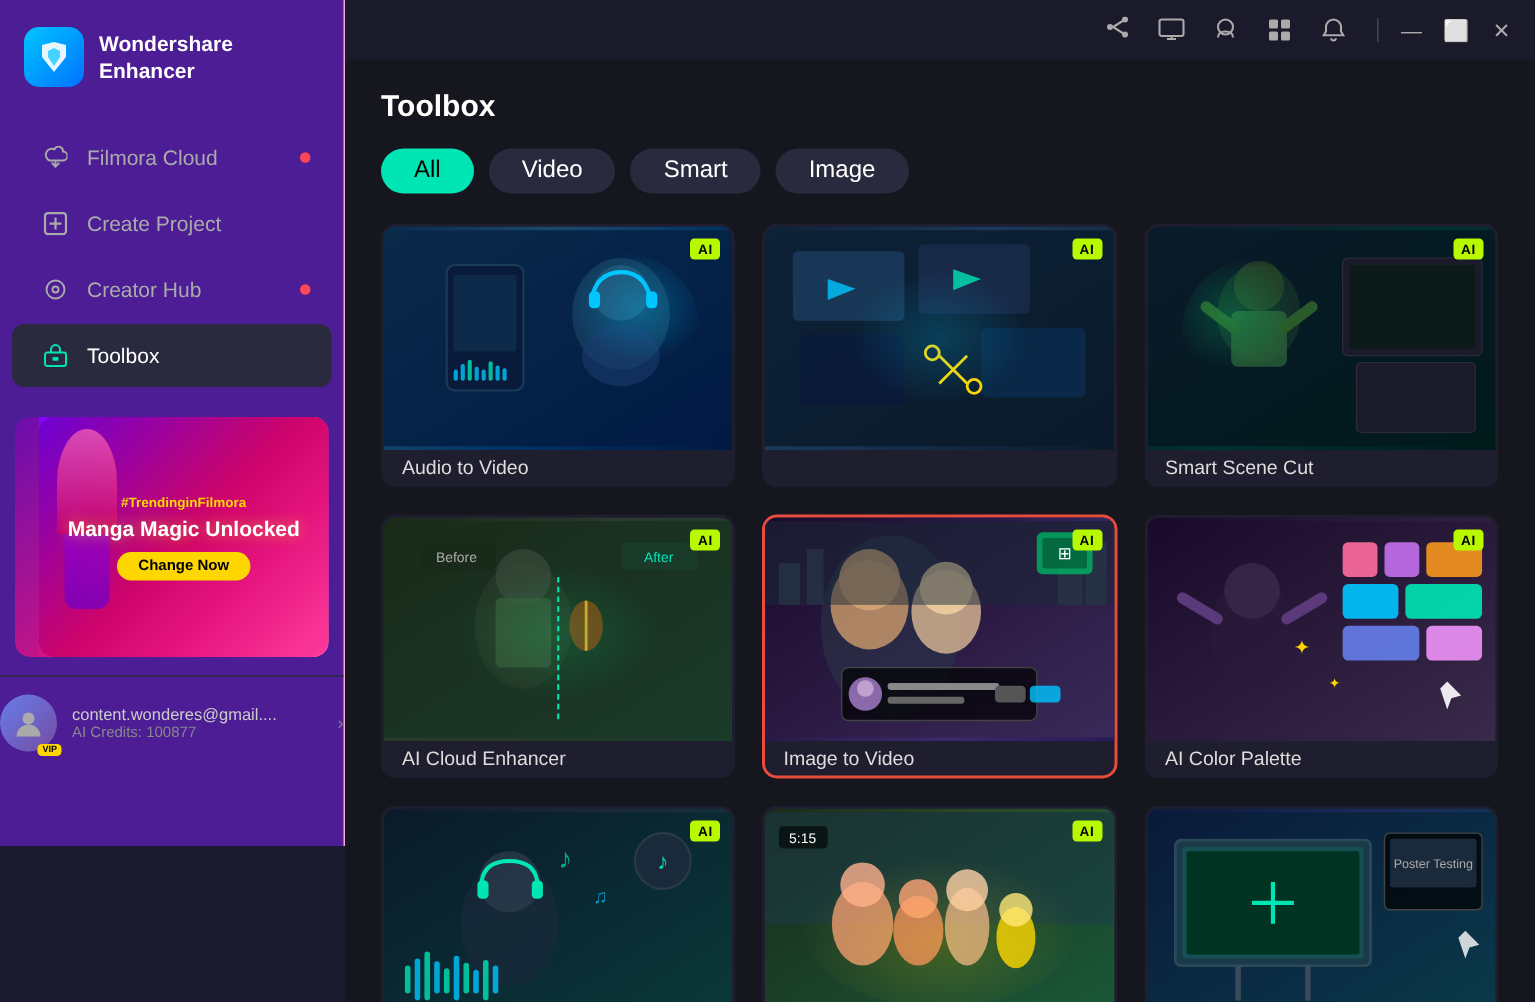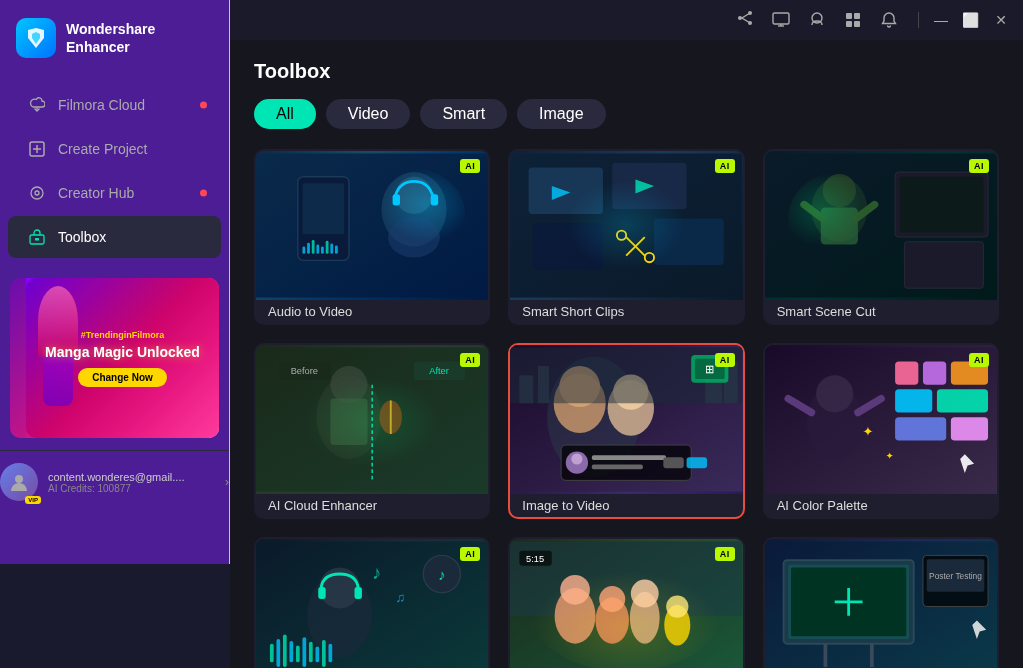--- a/index.html
+++ b/index.html
@@ -675,21 +675,20 @@
             <circle cx="120" cy="88" r="5" fill="none" stroke="#ffd700" stroke-width="2"></circle>
             <circle cx="150" cy="112" r="5" fill="none" stroke="#ffd700" stroke-width="2"></circle>
 
             <radialGradient id="glow2" cx="50%" cy="50%" r="40%">
               <stop offset="0%" stop-color="#00c6ff" stop-opacity="0.2"></stop>
               <stop offset="100%" stop-color="#00c6ff" stop-opacity="0"></stop>
             </radialGradient>
             <ellipse cx="125" cy="77" rx="80" ry="60" fill="url(#glow2)"></ellipse>
           </svg>
         </div>
-        <div class="card-label">Smart Short Clips</div>
       </div>
 
       <div class="card">
         <div class="card-thumb thumb-3">
           <span class="ai-badge">AI</span>
           <svg width="100%" height="100%" viewBox="0 0 250 155" xmlns="http://www.w3.org/2000/svg">
             <defs>
               <linearGradient id="g3" x1="0" y1="0" x2="1" y2="1">
                 <stop offset="0%" stop-color="#0a1a2a"></stop>
                 <stop offset="100%" stop-color="#001a1a"></stop>

